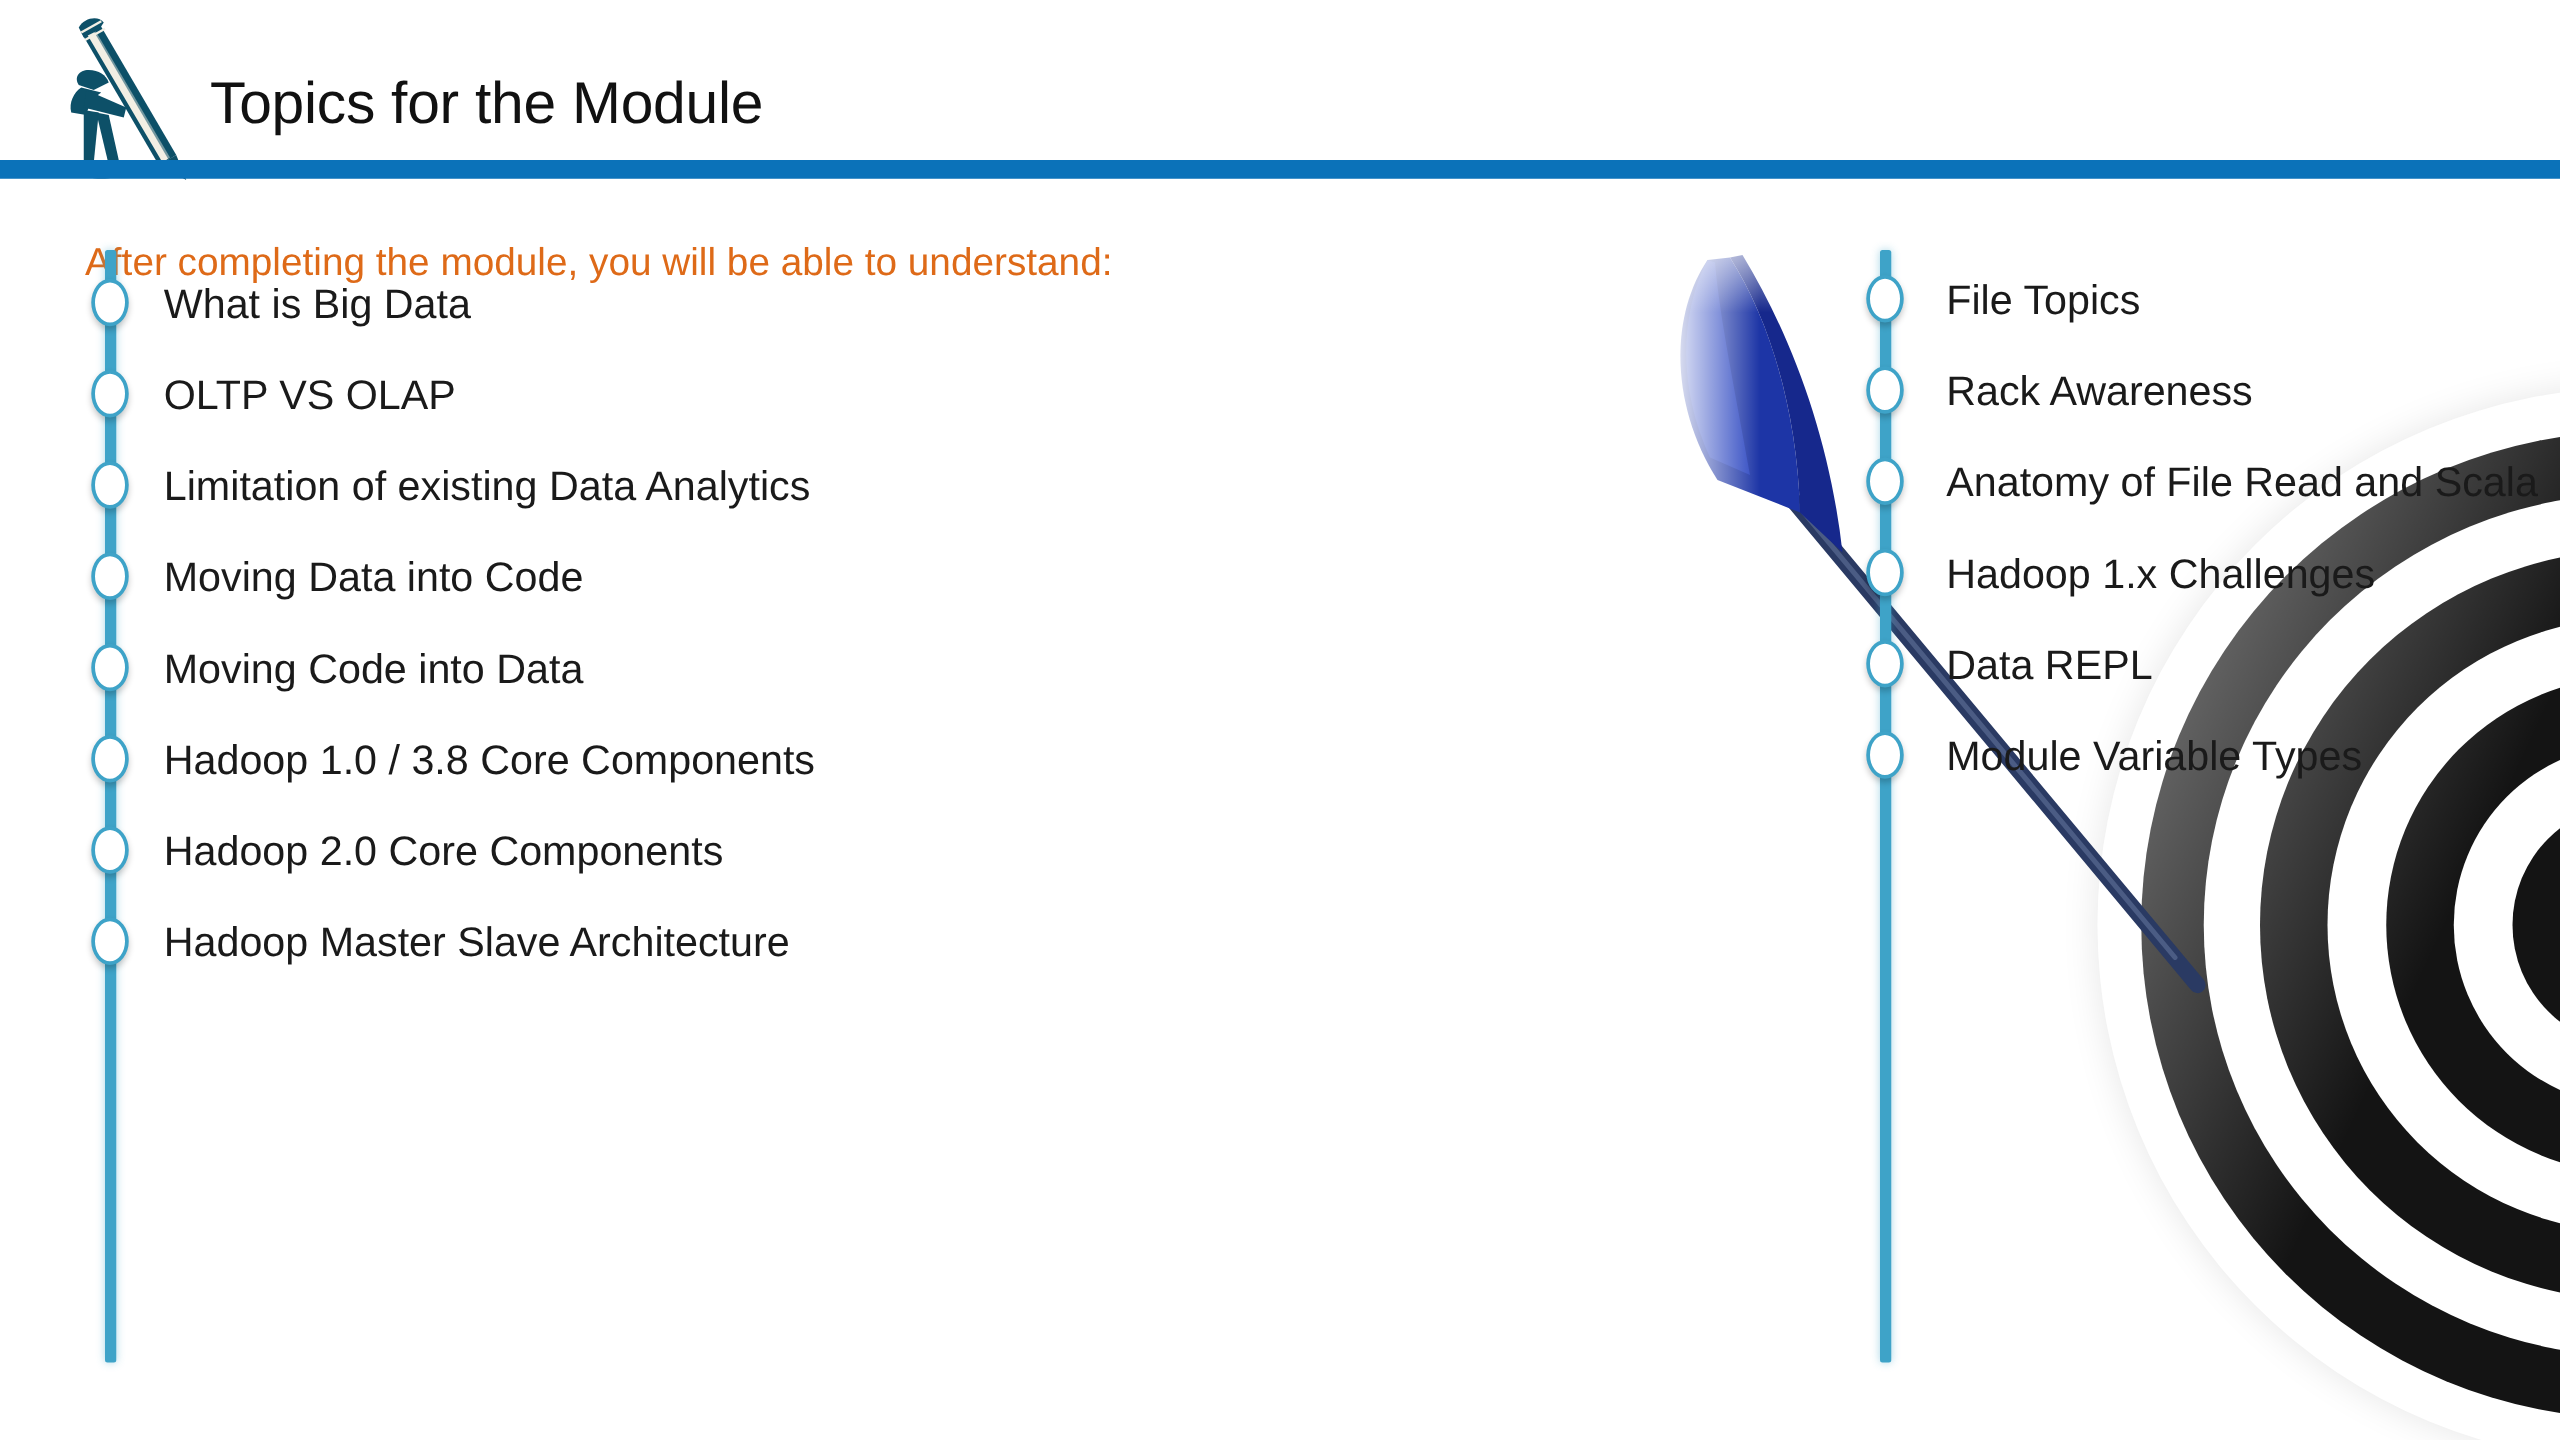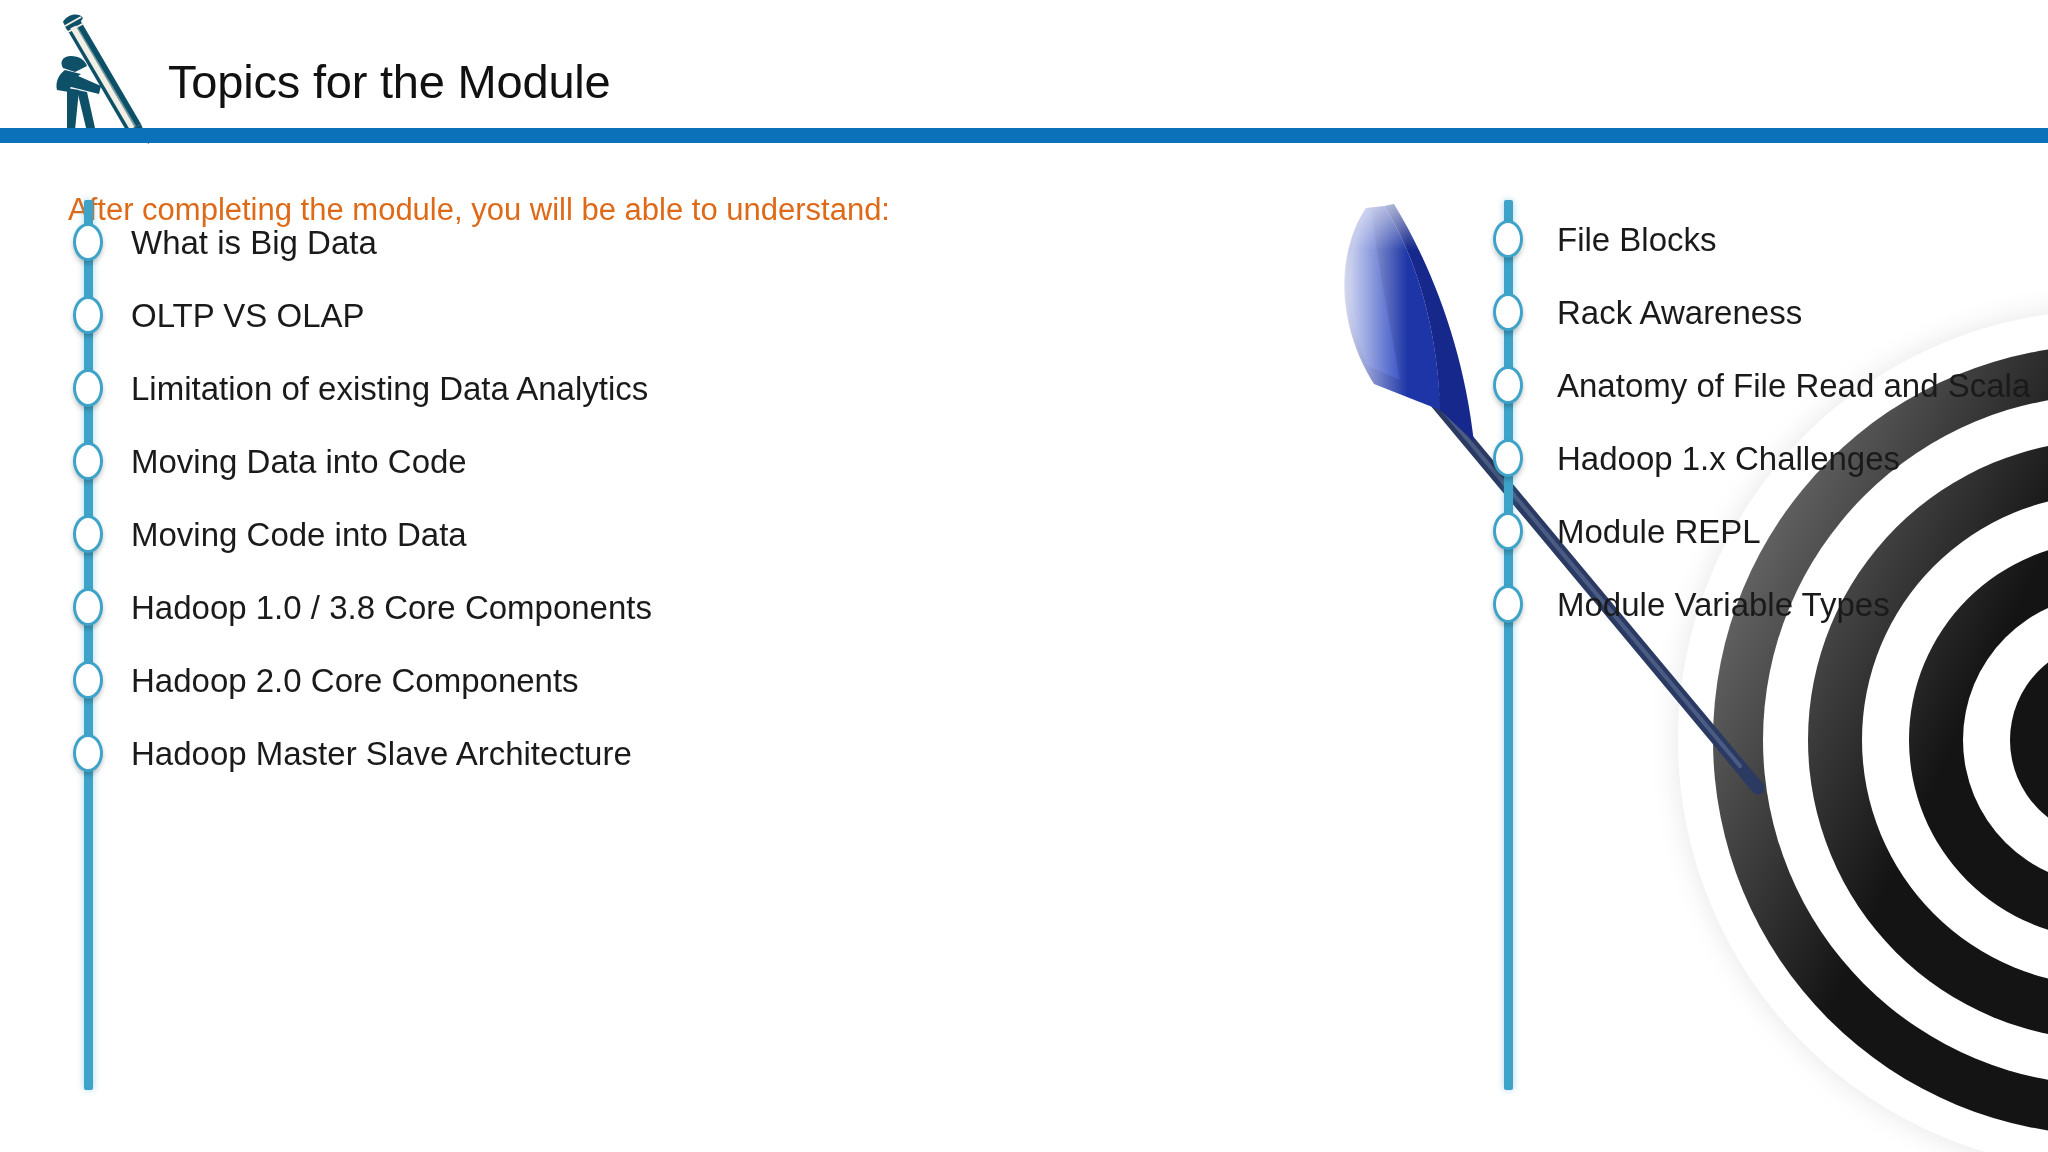--- a/index.html
+++ b/index.html
@@ -252,37 +252,37 @@
       <span class="bullet"></span>
       <span class="topic-label">Hadoop Master Slave Architecture</span>
     </div>
   </div>
 
   <div class="column" id="col-right">
     <div class="spine" id="spine-right"></div>
 
     <div class="topic" style="top:213px">
       <span class="bullet"></span>
-      <span class="topic-label">File Blocks</span>
+      <span class="topic-label">File Topics</span>
     </div>
     <div class="topic" style="top:286px">
       <span class="bullet"></span>
       <span class="topic-label">Rack Awareness</span>
     </div>
     <div class="topic" style="top:359px">
       <span class="bullet"></span>
       <span class="topic-label">Anatomy of File Read and Scala</span>
     </div>
     <div class="topic" style="top:432px">
       <span class="bullet"></span>
       <span class="topic-label">Hadoop 1.x Challenges</span>
     </div>
     <div class="topic" style="top:505px">
       <span class="bullet"></span>
-      <span class="topic-label">Module REPL</span>
+      <span class="topic-label">Data REPL</span>
     </div>
     <div class="topic" style="top:578px">
       <span class="bullet"></span>
       <span class="topic-label">Module Variable Types</span>
     </div>
   </div>
 
 </div>
 
 </body></html>

